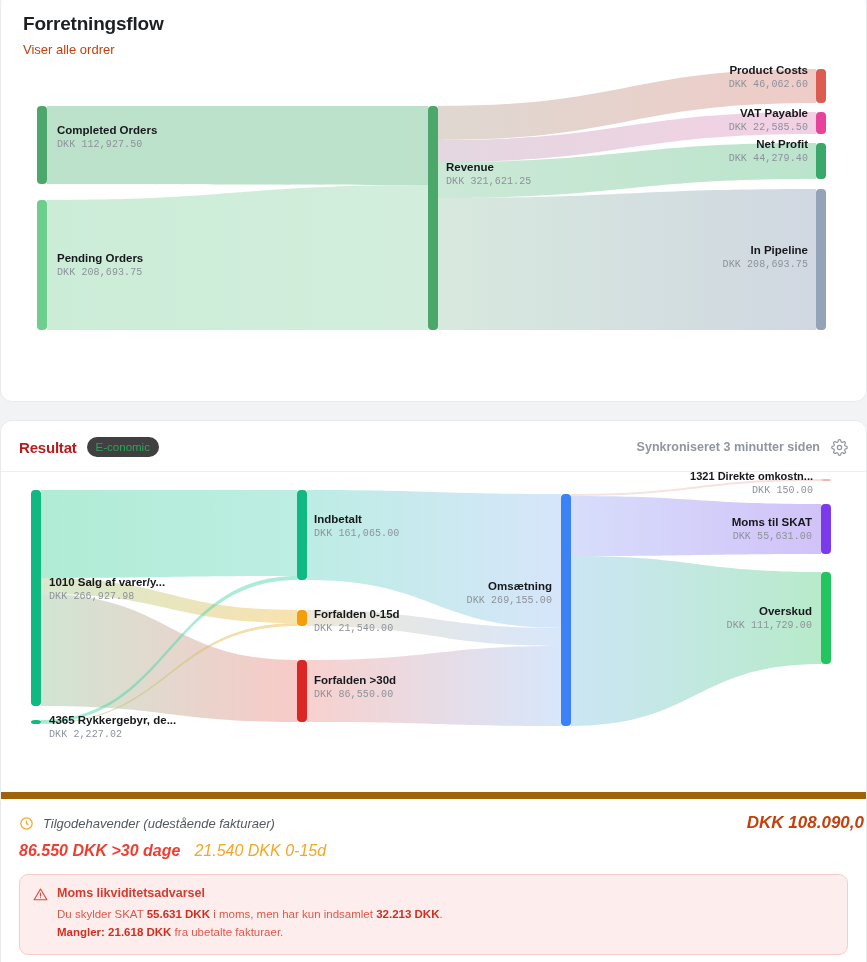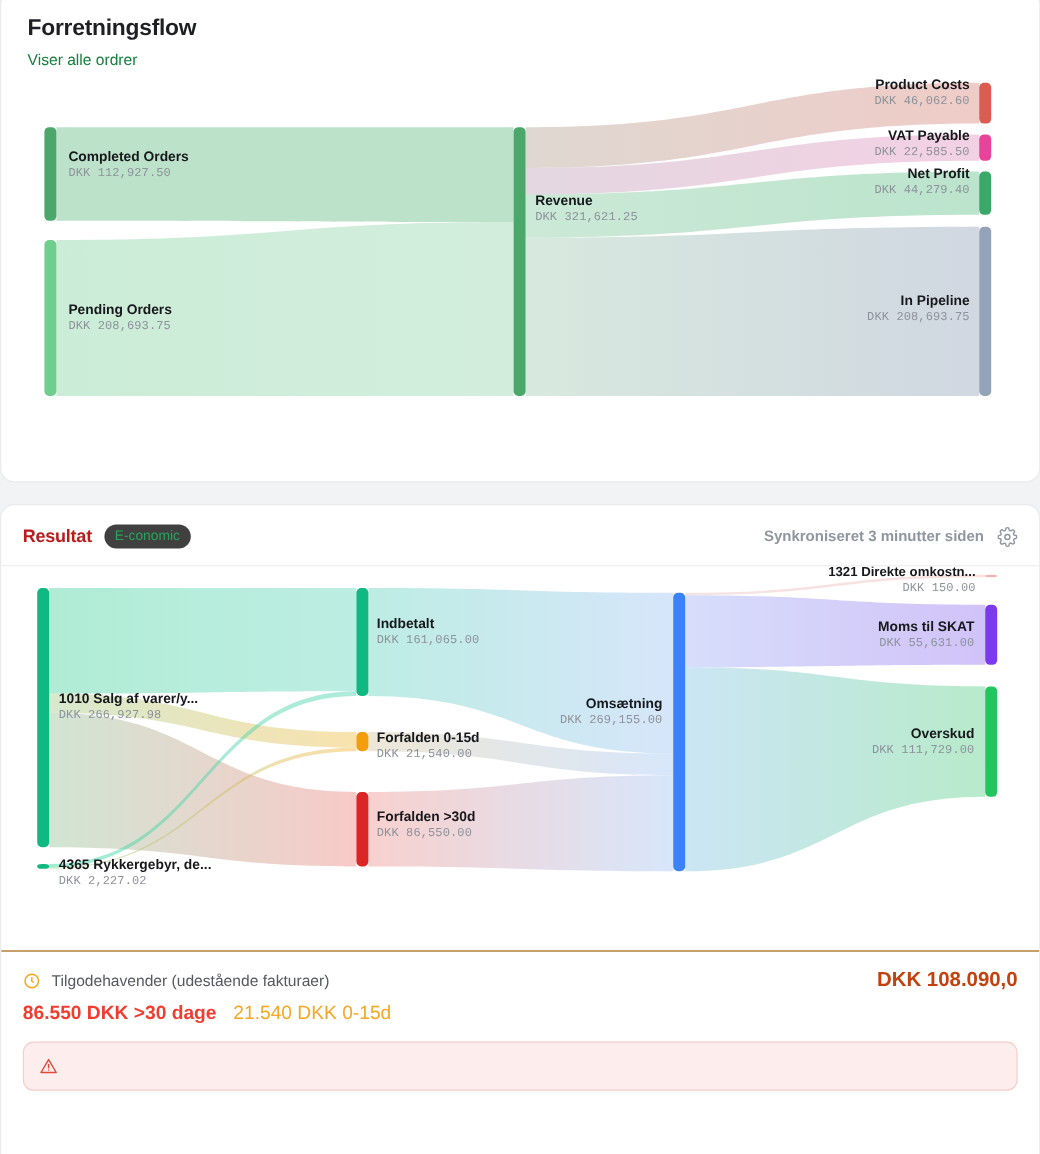--- a/index.html
+++ b/index.html
@@ -21,21 +21,21 @@
     overflow: hidden;
   }
   #card-flow { top: -8px; height: 410px; }
   #card-result { top: 420px; height: 560px; }
 
   .card-head { padding: 20px 22px 0 22px; }
   .title {
     font-size: 19px; font-weight: 700; color: #1d1f23;
     letter-spacing: -0.2px; margin: 0;
   }
-  .subtitle { font-size: 13px; color: #15803d; margin-top: 7px; }
+  .subtitle { font-size: 13px; color: #c2410c; margin-top: 7px; }
 
   
   .res-head {
     display: flex; align-items: center;
     padding: 16px 18px 14px 18px;
     border-bottom: 1px solid #edeef0;
   }
   .res-title {
     font-size: 15px; font-weight: 700; color: #b91c1c;
     letter-spacing: -0.2px;
@@ -53,22 +53,23 @@
 
   
   .sankey-wrap { width: 100%; }
   svg.sankey { display: block; }
   .n-label { font-family: "Liberation Sans", sans-serif; font-size: 11.5px; font-weight: 700; fill: #16181c; }
   .n-value { font-family: "Liberation Mono", monospace; font-size: 10px; fill: #8d929b; letter-spacing: .1px; }
   .n-label-sm { font-family: "Liberation Sans", sans-serif; font-size: 11px; font-weight: 700; fill: #16181c; }
 
   
   .recv {
-    border-top: 1px solid #a16207;
-    padding: 14px 18px 0 18px;
+    border-top: 7px solid #a16207;
+    padding: 14px 2px 0 18px;
+    font-style: italic;
   }
   .recv-row { display: flex; align-items: center; }
   .recv-left { display: flex; align-items: center; gap: 9px; }
   .clock { width: 15px; height: 15px; color: #f5a623; display: block; }
   .recv-label { font-size: 13px; color: #55595f; }
   .recv-amount {
     margin-left: auto; font-size: 17px; font-weight: 700; color: #c2410c;
     white-space: nowrap; overflow: hidden;
   }
   .recv-sub { display: flex; gap: 14px; margin-top: 9px; padding-left: 0; }
@@ -290,15 +291,20 @@
     </div>
 
     <div class="warn">
       <span class="warn-ico">
         <svg viewBox="0 0 24 24" width="15" height="15" fill="none" stroke="currentColor" stroke-width="1.9" stroke-linejoin="round">
           <path d="M12 3.2 1.8 20.4h20.4z"></path>
           <path d="M12 9.6v4.6" stroke-linecap="round"></path>
           <path d="M12 17.1v.05" stroke-linecap="round"></path>
         </svg>
       </span>
+      <div>
+        <div class="warn-title">Moms likviditetsadvarsel</div>
+        <div class="warn-line"><span>Du skylder SKAT </span><b>55.631 DKK</b><span> i moms, men har kun indsamlet </span><b>32.213 DKK</b><span>.</span></div>
+        <div class="warn-line"><b>Mangler: 21.618 DKK</b><span> fra ubetalte fakturaer.</span></div>
+      </div>
     </div>
   </section>
 </div>
 
 </body></html>

